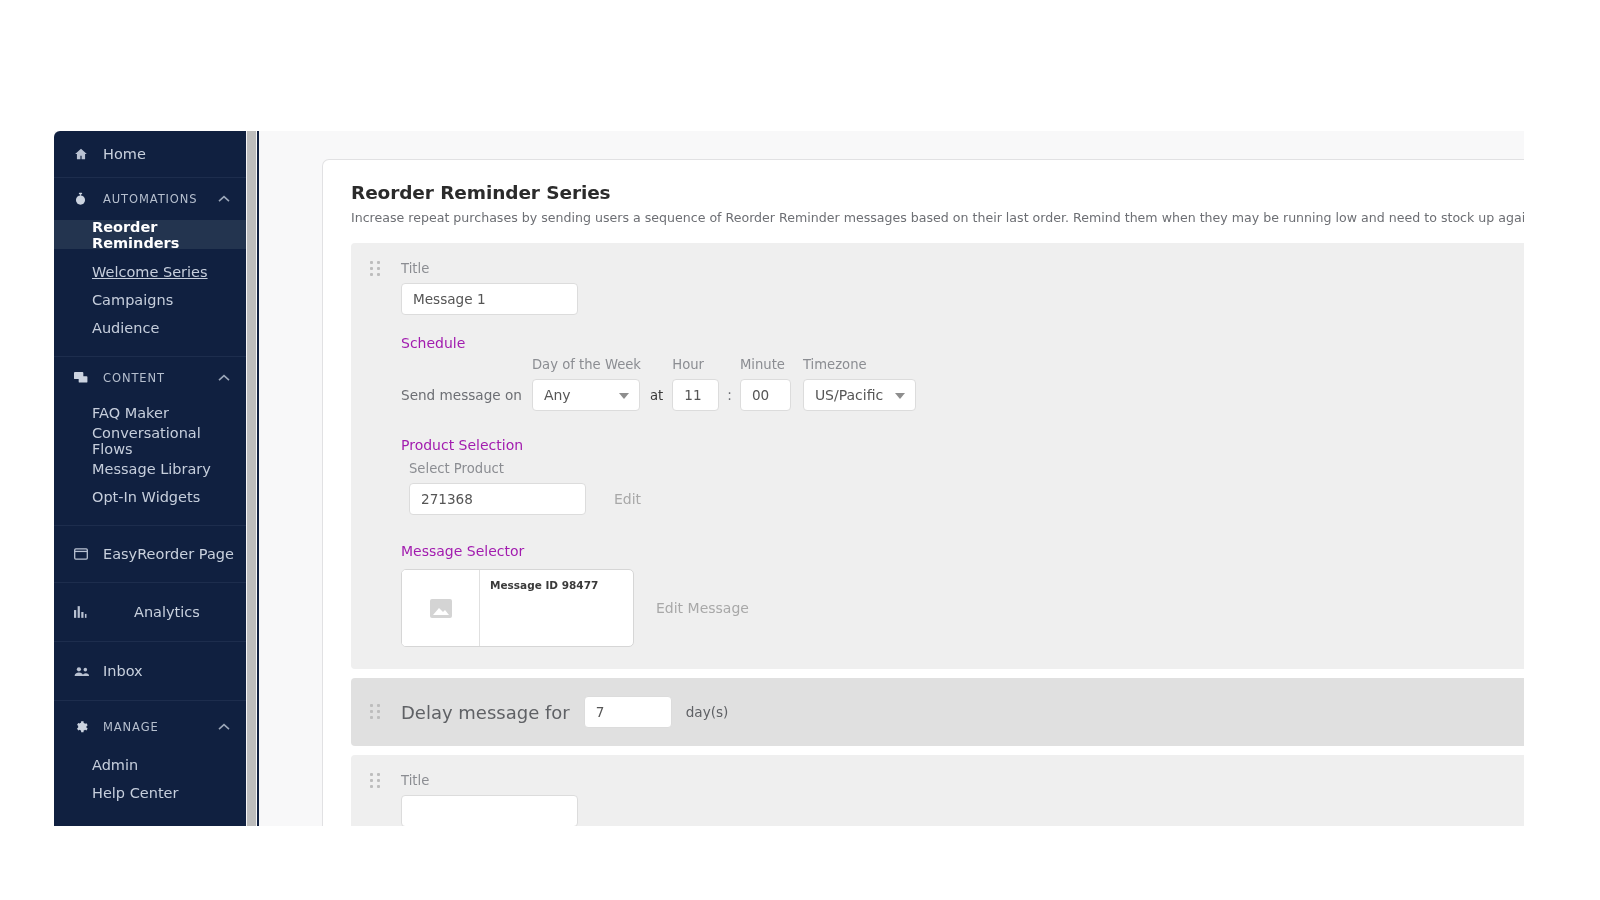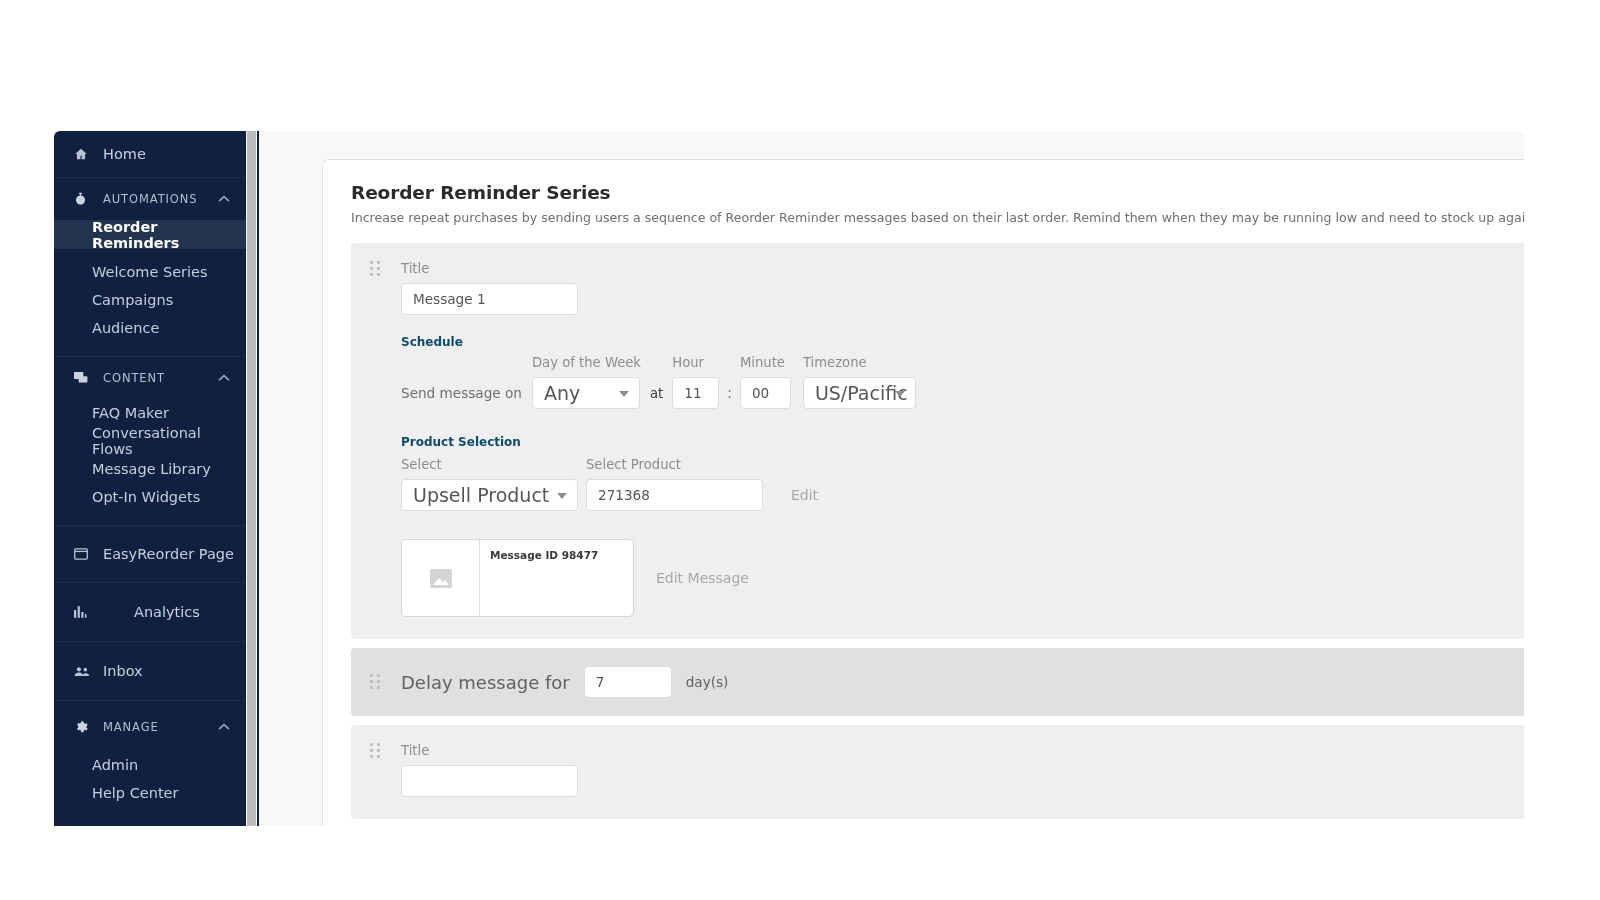--- a/index.html
+++ b/index.html
@@ -165,21 +165,21 @@
     cursor: grab;
   }
   .drag i { background: #bdbdbd; border-radius: 1px; display: block; }
   .delay-card .drag { top: 26px; }
 
   .fld-label {
     font-size: 13.2px; color: #8b8d92;
     margin: 0 0 7px 0;
   }
   .sec-head {
-    font-size: 12px; font-weight: bold; color: #0c4a6e;
+    font-size: 14px; font-weight: normal; color: #a21caf;
     margin: 0;
   }
 
   .inp {
     background: #ffffff;
     border: 1px solid #dcdcdc;
     border-radius: 4px;
     height: 32px;
     font-size: 13.6px;
     color: #555;
@@ -190,21 +190,21 @@
   .inp::placeholder { color: #9b9b9b; }
 
   .sel {
     position: relative;
     background: #ffffff;
     border: 1px solid #dcdcdc;
     border-radius: 4px;
     height: 32px;
     display: flex; align-items: center;
     padding: 0 11px;
-    font-size: 19px; color: #565656;
+    font-size: 14px; color: #565656;
     cursor: pointer;
   }
   .sel .caret {
     position: absolute; right: 10px; top: 50%;
     margin-top: -2px;
     width: 0; height: 0;
     border-left: 5px solid transparent;
     border-right: 5px solid transparent;
     border-top: 6px solid #8e8e8e;
   }
@@ -335,21 +335,21 @@
           <span class="lbl">AUTOMATIONS</span>
           <span class="chev">
             <svg width="12" height="8" viewBox="0 0 12 8" fill="none" stroke="currentColor" stroke-width="1.6">
                 <path d="M1 6.2 6 1.6l5 4.6"></path>
               </svg>
           </span>
         </div>
         <div class="nav-item active">
           <span>Reorder Reminders</span>
         </div>
-        <div class="nav-item" style="margin-top:9px;">
+        <div class="nav-item" style="margin-top:9px;text-decoration:underline;">
           <span>Welcome Series</span>
         </div>
         <div class="nav-item">
           <span>Campaigns</span>
         </div>
         <div class="nav-item">
           <span>Audience</span>
         </div>
       </div>
 
@@ -504,36 +504,30 @@
                   <span>US/Pacific</span>
                   <span class="caret"></span>
                 </div>
               </div>
             </div>
           </div>
 
           <div class="prod-block">
             <div class="sec-head">Product Selection</div>
             <div class="prod-row">
-              <div class="prod-col">
-                <span class="fld-label">Select</span>
-                <div class="sel" style="width:177px;">
-                  <span>Upsell Product</span>
-                  <span class="caret"></span>
-                </div>
-              </div>
               <div class="prod-col" style="margin-left:8px;">
                 <span class="fld-label">Select Product</span>
                 <input class="inp" style="width: 177px;" type="text" value="271368">
               </div>
               <button class="link-btn">Edit</button>
             </div>
           </div>
 
           <div class="msgsel-block">
+            <div class="sec-head">Message Selector</div>
             <div class="msgsel-row">
               <div class="msg-thumb-card">
                 <div class="msg-thumb">
                   <span class="ph-icon"></span>
                 </div>
                 <div class="msg-body">
                   <div class="msg-id">Message ID 98477</div>
                 </div>
               </div>
               <button class="edit-msg-btn">Edit Message</button>

